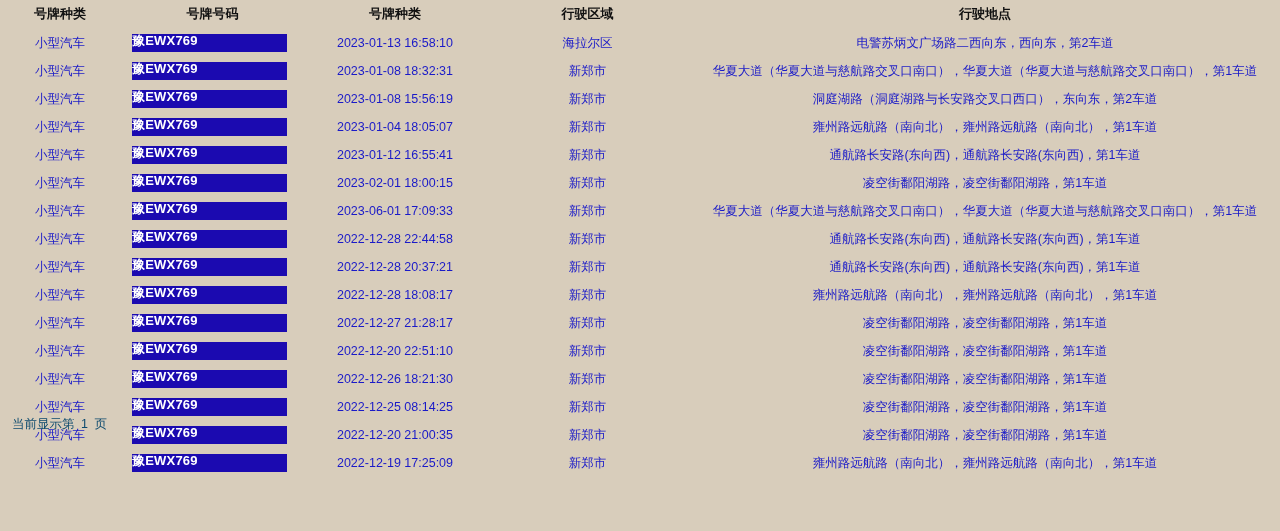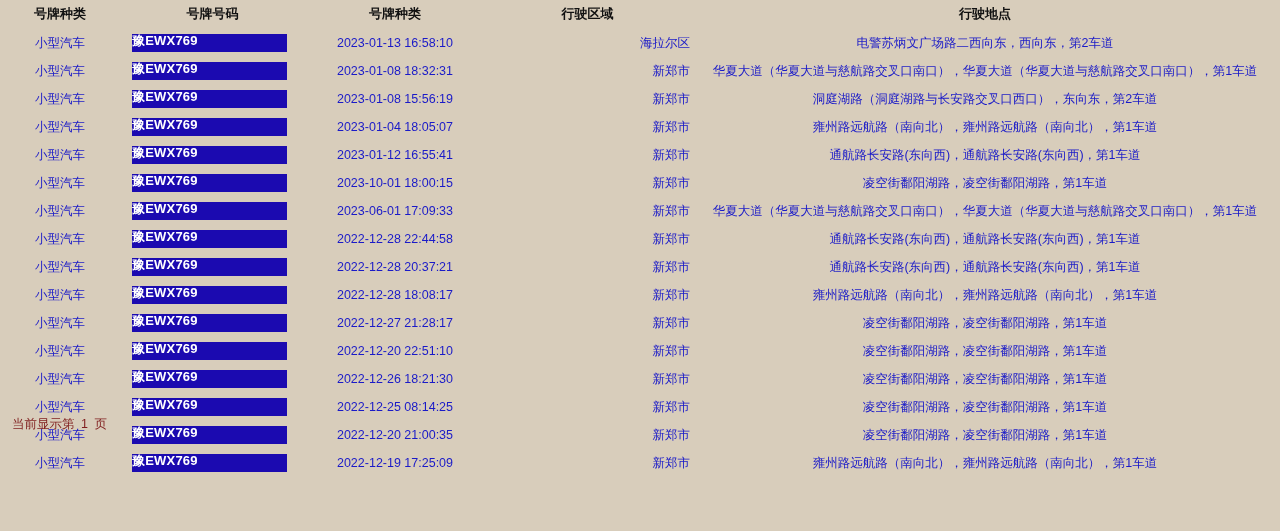--- a/index.html
+++ b/index.html
@@ -60,39 +60,39 @@
     padding: 0 0 4px 0;
     margin: 0 18px 0 12px;
     text-align: left;
     letter-spacing: 0.2px;
   }
   td.c-time {
     text-align: center;
     padding-left: 6px;
   }
   td.c-region {
-    text-align: right;
+    text-align: center;
     padding-left: 6px;
   }
   td.c-place {
     text-align: center;
     padding-left: 6px;
   }
   .hdr-type   { }
   .hdr-plate  { }
   .hdr-time   { }
   .hdr-region { }
   .hdr-place  { }
 
   .footer {
     position: absolute;
     left: 12px;
     bottom: 35px;
     font-size: 12.5px;
-    color: #7f1d1d;
+    color: #0c4a6e;
   }
   .footer .pagenum {
     margin: 0 3px;
   }
 </style>
 </head>
 <body>
 
 <div class="page">
   <table class="records">
@@ -156,21 +156,21 @@
           </td>
           <td class="c-time">2023-01-12 16:55:41</td>
           <td class="c-region">新郑市</td>
           <td class="c-place">通航路长安路(东向西)，通航路长安路(东向西)，第1车道</td>
         </tr>
         <tr>
           <td class="c-type">小型汽车</td>
           <td class="c-plate">
             <span class="plate-box">豫EWX769</span>
           </td>
-          <td class="c-time">2023-10-01 18:00:15</td>
+          <td class="c-time">2023-02-01 18:00:15</td>
           <td class="c-region">新郑市</td>
           <td class="c-place">凌空街鄱阳湖路，凌空街鄱阳湖路，第1车道</td>
         </tr>
         <tr>
           <td class="c-type">小型汽车</td>
           <td class="c-plate">
             <span class="plate-box">豫EWX769</span>
           </td>
           <td class="c-time">2023-06-01 17:09:33</td>
           <td class="c-region">新郑市</td>

